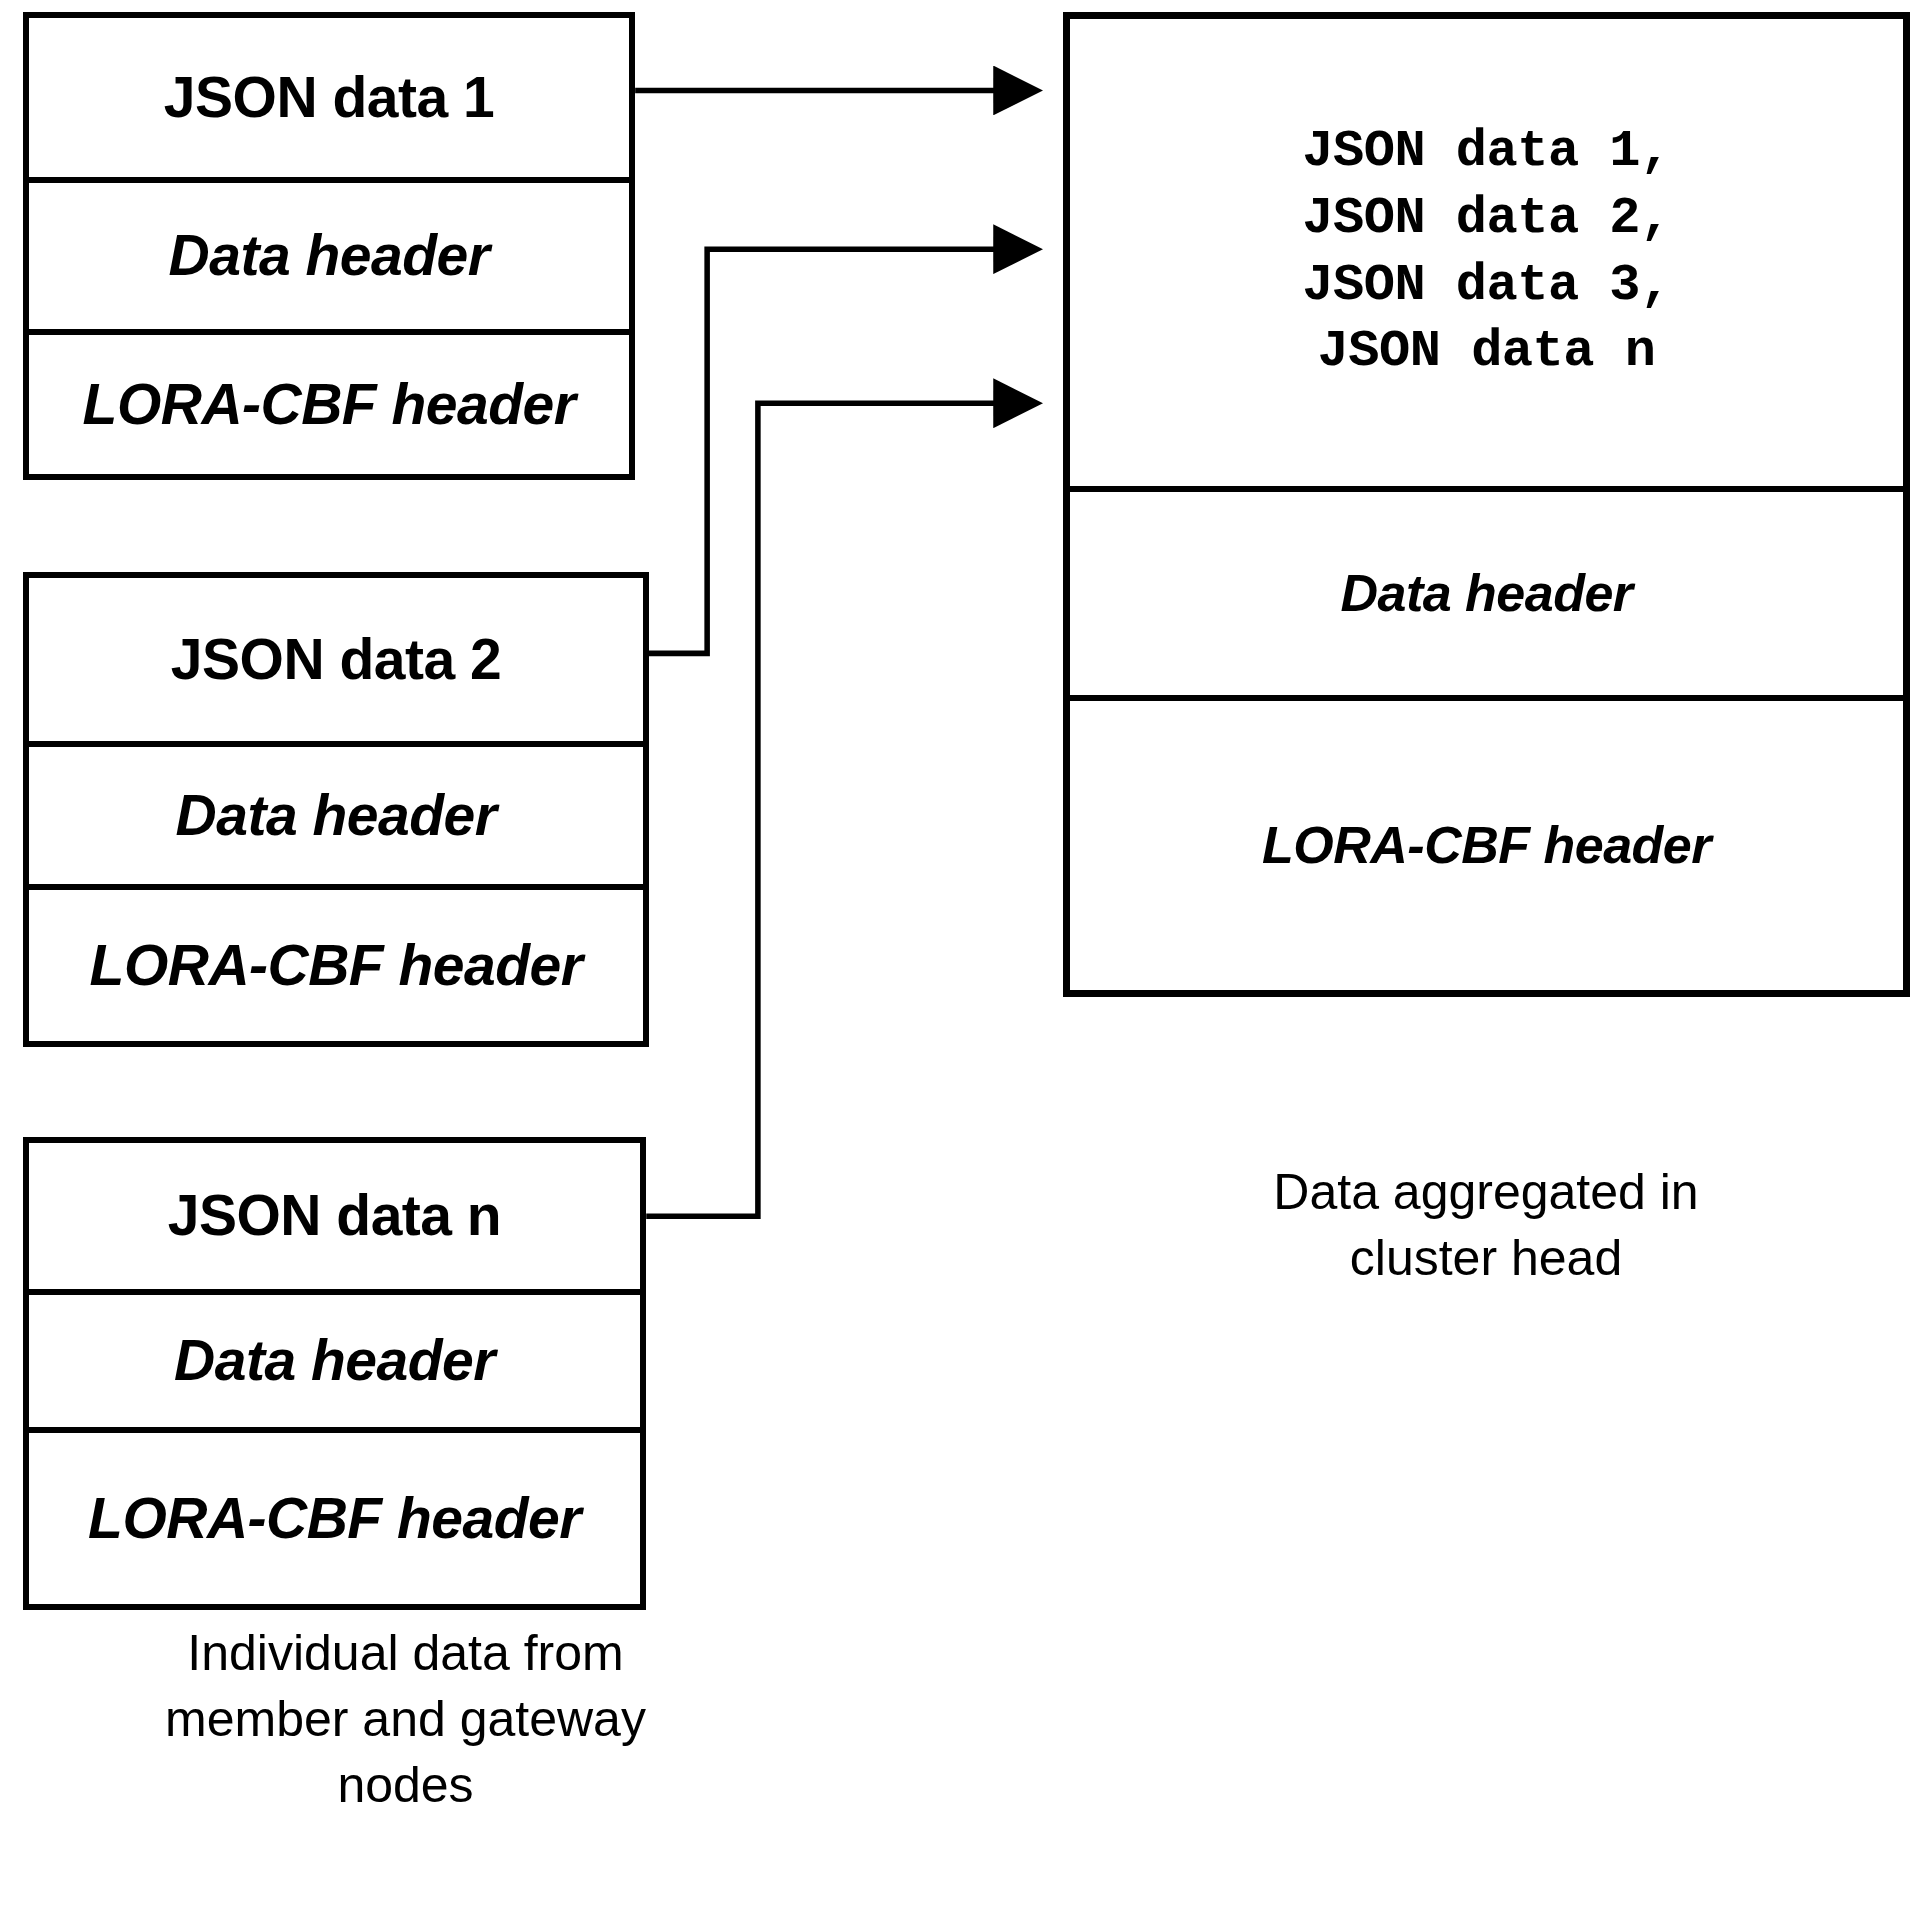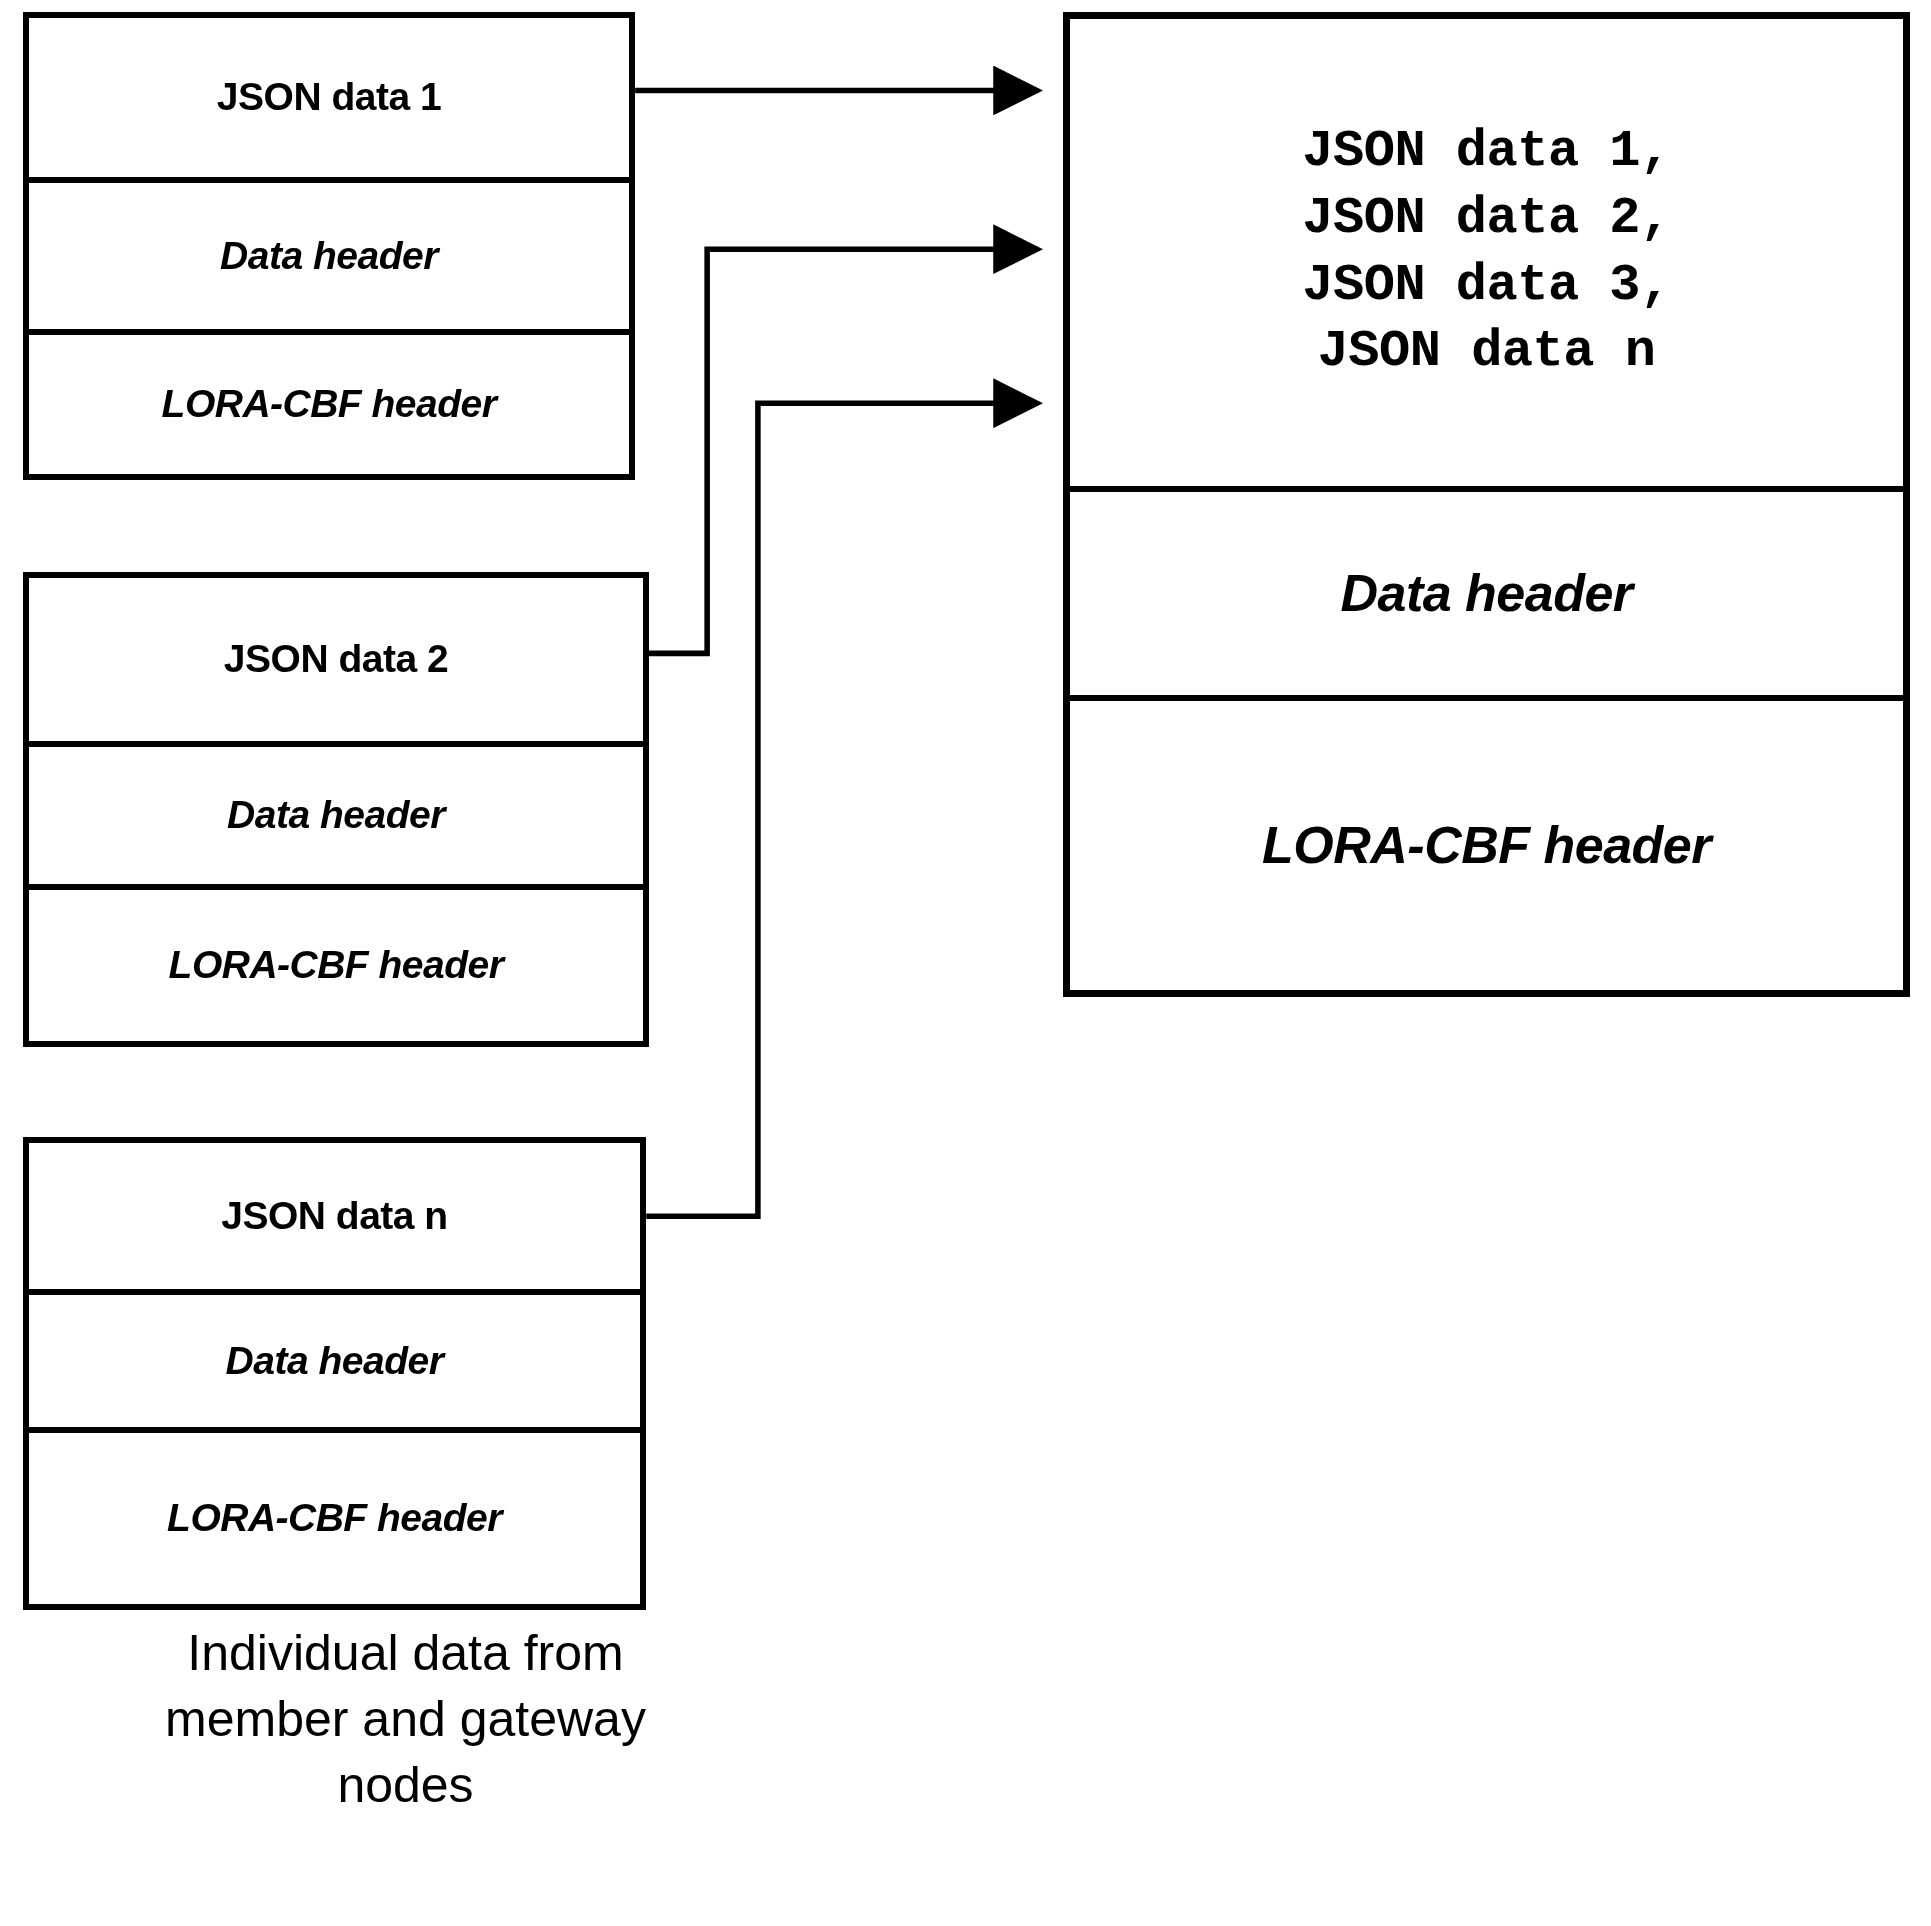--- a/index.html
+++ b/index.html
@@ -24,21 +24,21 @@
     flex-direction: column;
   }
   .pkt-row {
     box-sizing: border-box;
     display: flex;
     align-items: center;
     justify-content: center;
     text-align: center;
     color: #000000;
     font-weight: bold;
-    font-size: 39px;
+    font-size: 57px;
     letter-spacing: -0.5px;
     line-height: 1.15;
   }
   .pkt-row.div {
     border-top: 6.5px solid #000000;
     font-style: italic;
   }
   .pkt-row .multi {
     white-space: pre-line;
     line-height: 1.28;
@@ -137,15 +137,17 @@
 JSON data n</span>
     </div>
     <div class="pkt-row r1 div">Data header</div>
     <div class="pkt-row r2 div">LORA-CBF header</div>
   </div>
 
   <div class="caption" id="caption-left">Individual data from
 member and gateway
 nodes</div>
 
+  <div class="caption" id="caption-right">Data aggregated in
+cluster head</div>
 
 </div>
 
 
 </body></html>

